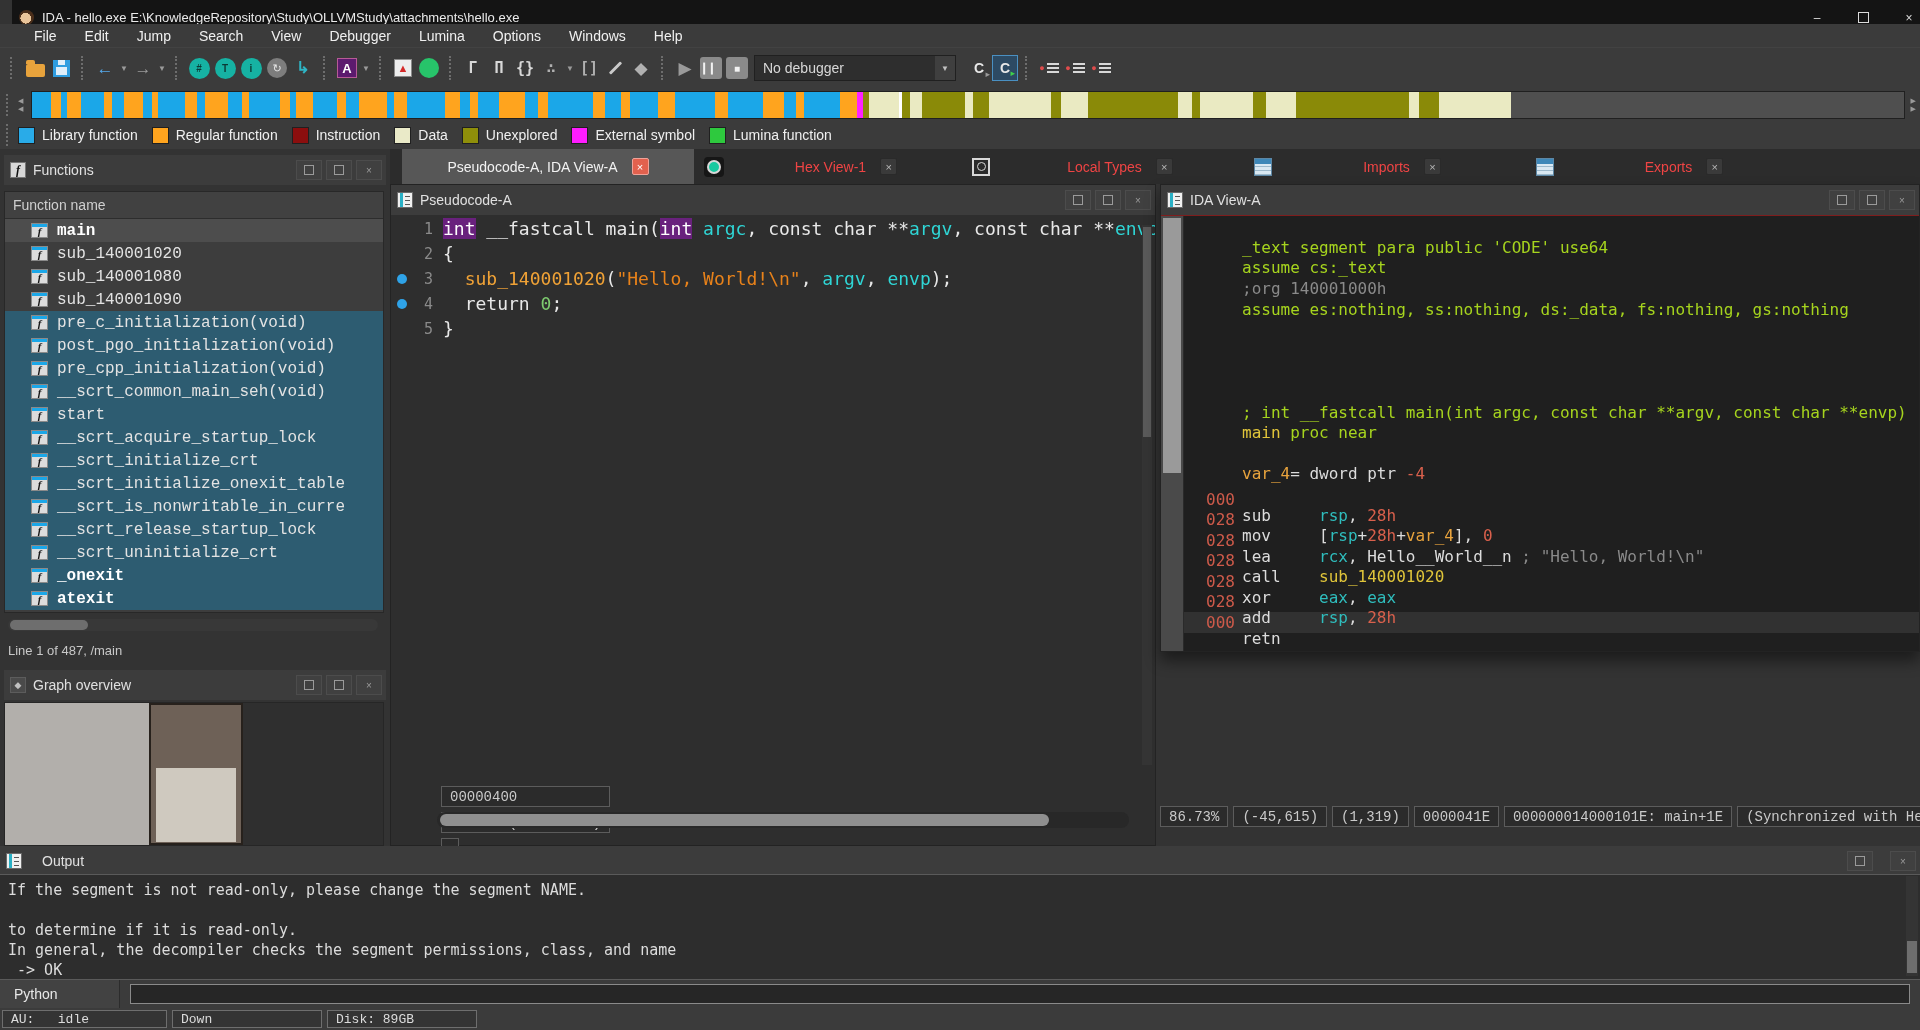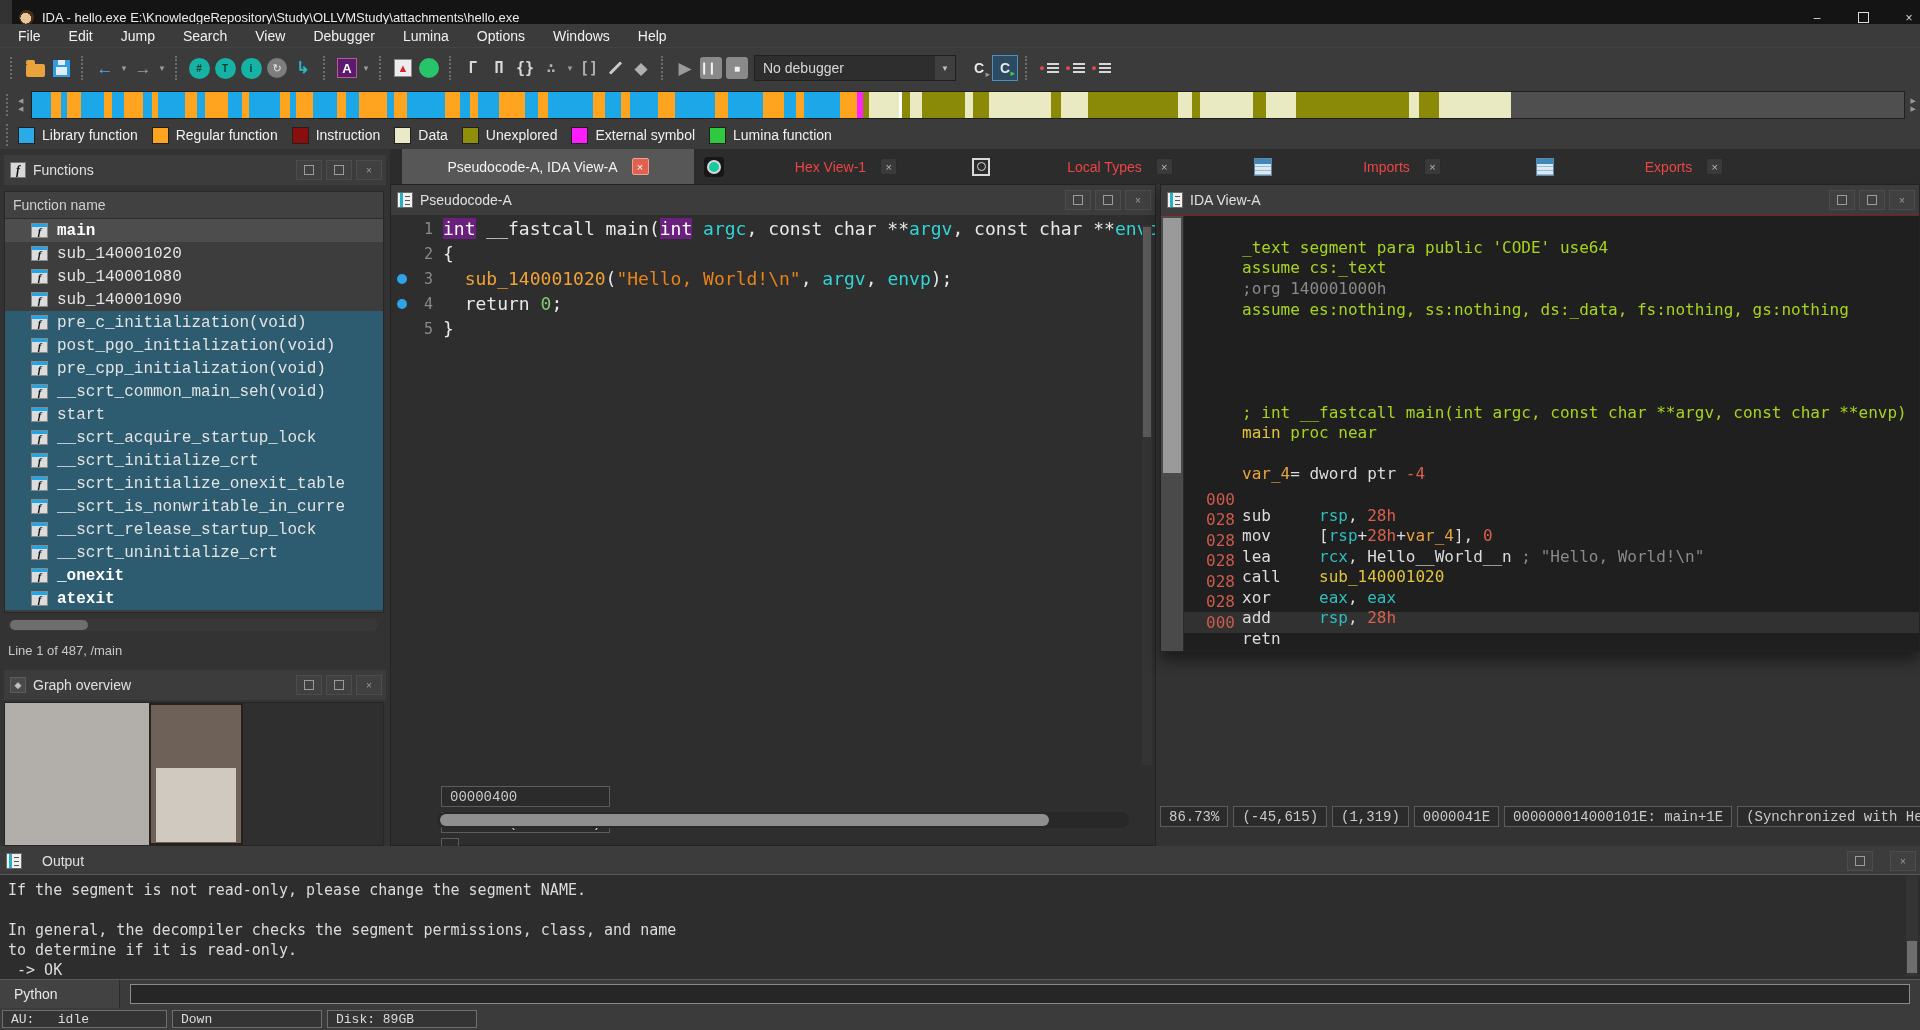--- a/index.html
+++ b/index.html
@@ -7,21 +7,21 @@
 
   
   #titlebar{position:absolute;left:12px;top:0;width:1920px;height:35px;background:#141414;display:flex;align-items:center;}
   #ida-logo{width:15px;height:15px;margin-left:7px;border-radius:50%;background:radial-gradient(circle at 45% 55%, #e8c49a 0 45%, #4a2e1a 46% 100%);}
   #win-title{color:#eaeaea;font-size:13px;margin-left:8px;}
   #win-controls{margin-left:auto;display:flex;height:100%;}
   .wbtn{width:46px;height:100%;display:flex;align-items:center;justify-content:center;color:#dcdcdc;font-size:12px;}
   .wbtn .sq{width:9px;height:9px;border:1px solid #dcdcdc;}
 
   
-  #menubar{position:absolute;left:0;top:24px;width:1920px;height:23px;background:#3b3b3b;display:flex;align-items:center;padding-left:4px;box-sizing:border-box;}
+  #menubar{position:absolute;left:0;top:24px;width:1920px;height:23px;background:#3b3b3b;display:flex;align-items:center;padding-left:20px;box-sizing:border-box;}
   .menu-item{color:#f0f0f0;font-size:14px;padding:0 14px;height:100%;display:flex;align-items:center;}
 
   
   #toolbar{position:absolute;left:0;top:47px;width:1920px;height:41px;background:#3b3b3b;display:flex;align-items:center;padding-left:4px;box-sizing:border-box;border-top:1px solid #424242;}
   .tsep{width:2px;height:24px;border-left:2px dotted #6d6d6d;margin:0 7px;}
   .tgap{width:6px;}
   .ic{width:26px;height:26px;display:flex;align-items:center;justify-content:center;position:relative;flex-shrink:0;}
   .mini-caret{width:12px;height:26px;display:flex;align-items:center;justify-content:center;color:#9a9a9a;font-size:8px;}
   .ic-folder{width:19px;height:13px;background:#e8a33c;border-radius:2px;position:relative;margin-top:4px;}
   .ic-folder::before{content:"";position:absolute;left:0;top:-4px;width:9px;height:4px;background:#e8a33c;border-radius:2px 2px 0 0;}
@@ -724,22 +724,22 @@
   <span class="ptitle">Output</span>
   <span class="spacer"></span>
   <span class="hbtn">
       <span class="sq"></span>
     </span>
   <span class="hbtn">×</span>
 </div>
 <div id="out-body">
     <div class="outline">If the segment is not read-only, please change the segment NAME.</div>
     <div class="outline">&nbsp;</div>
+    <div class="outline">to determine if it is read-only.</div>
     <div class="outline">In general, the decompiler checks the segment permissions, class, and name</div>
-    <div class="outline">to determine if it is read-only.</div>
     <div class="outline"> -&gt; OK</div>
   </div>
 <div id="out-scroll">
     <div id="out-thumb"></div>
   </div>
 <div id="py-row">
   <div id="py-label">
       <span>Python</span>
     </div>
   <input id="py-input" type="text" value="" style="">

